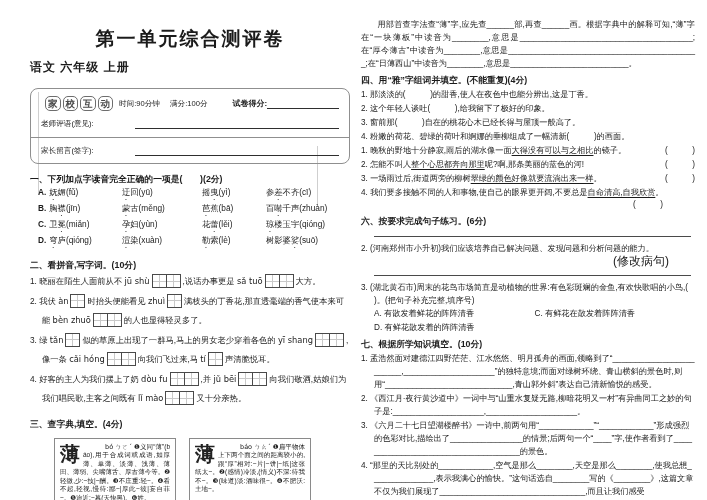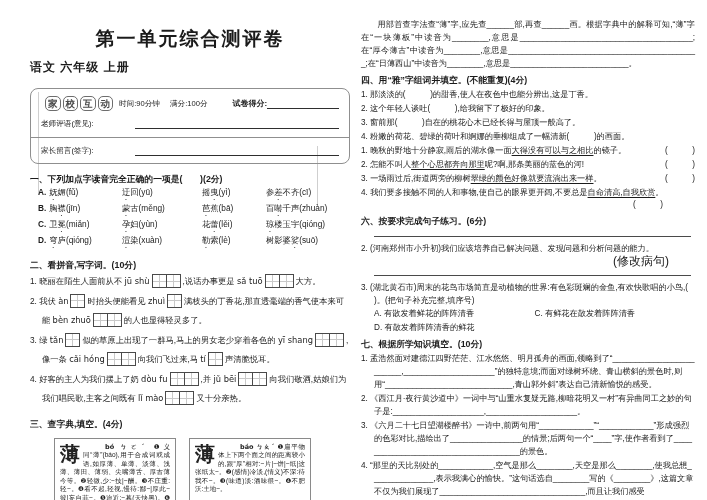--- a/index.html
+++ b/index.html
@@ -45,21 +45,21 @@
   .wcell{width:15px;height:14px;border:1px solid #4a4a4a;margin-left:-1px;
          background-image:linear-gradient(#c9c9c9,#c9c9c9),linear-gradient(#c9c9c9,#c9c9c9);
          background-size:1px 100%,100% 1px;background-position:center center;background-repeat:no-repeat;}
   .wcell:first-child{margin-left:0;}
 
   .dictwrap{display:flex;gap:13px;margin:7px 0 0 24px;}
   .dictbox{width:122px;border:1px solid #8a8a8a;padding:4px 5px;font-size:6.5px;line-height:8.6px;
            color:#222;word-break:break-all;text-align:justify;}
   .dictchar{float:left;font-size:20px;line-height:22px;font-weight:bold;margin-right:3px;
             font-family:"Liberation Serif","DejaVu Serif",serif;}
-  .dicthead{font-weight:bold;padding-left:22px;}
+  .dicthead{font-weight:normal;padding-left:22px;}
 
   .para{font-size:8.2px;line-height:13px;word-break:break-all;text-align:justify;}
   .ind2{text-indent:2em;}
   .mt{margin-top:4px;}
   .item{font-size:8.2px;line-height:13px;padding-left:13px;text-indent:-13px;word-break:break-all;margin-top:1px;}
   .item5{position:relative;padding-right:32px;}
   .item5 .br{position:absolute;right:0;top:0;text-indent:0;}
   .ul{text-decoration:underline;text-underline-offset:1.5px;}
   .bracket-line{text-align:right;font-size:8.2px;line-height:12px;padding-right:32px;}
   .right-note{text-align:right;font-size:12px;line-height:12px;padding-right:26px;}
@@ -222,21 +222,21 @@
 
     <div class="sec-title mt">六、按要求完成句子练习。(6分)</div>
     <div class="ansline"></div>
     <div class="item">2. (河南郑州市小升初)我们应该培养自己解决问题、发现问题和分析问题的能力。</div>
     <div class="right-note">(修改病句)</div>
     <div class="ansline"></div>
     <div class="item">3. (湖北黄石市)周末的花鸟市场简直是动植物的世界:有色彩斑斓的金鱼,有欢快歌唱的小鸟,(　　)。(把句子补充完整,填序号)</div>
     <div class="opts">
       <span>A. 有散发着鲜花的阵阵清香</span>
       <span>C. 有鲜花在散发着阵阵清香</span>
-      <span>D. 有散发着阵阵清香的鲜花</span>
+      <span>D. 有鲜花散发着的阵阵清香</span>
     </div>
 
     <div class="sec-title mt">七、根据所学知识填空。(10分)</div>
     <div class="item">1. 孟浩然面对建德江四野茫茫、江水悠悠、明月孤舟的画面,领略到了“________________________,____________________”的独特意境;而面对绿树环绕、青山横斜的景色时,则用“____________________________,青山郭外斜”表达自己清新愉悦的感受。</div>
     <div class="item">2. 《西江月·夜行黄沙道中》一词中与“山重水复疑无路,柳暗花明又一村”有异曲同工之妙的句子是:____________________,____________________。</div>
     <div class="item">3. 《六月二十七日望湖楼醉书》一诗中,前两句用“____________”“____________”形成强烈的色彩对比,描绘出了________________的情景;后两句一个“____”字,使作者看到了____________________________________的景色。</div>
     <div class="item">4. “那里的天比别处的____________,空气是那么________,天空是那么________,使我总想______________,表示我满心的愉快。”这句话选自________写的《________》,这篇文章不仅为我们展现了________________________________,而且让我们感受</div>
   </div>
 </div>
 

